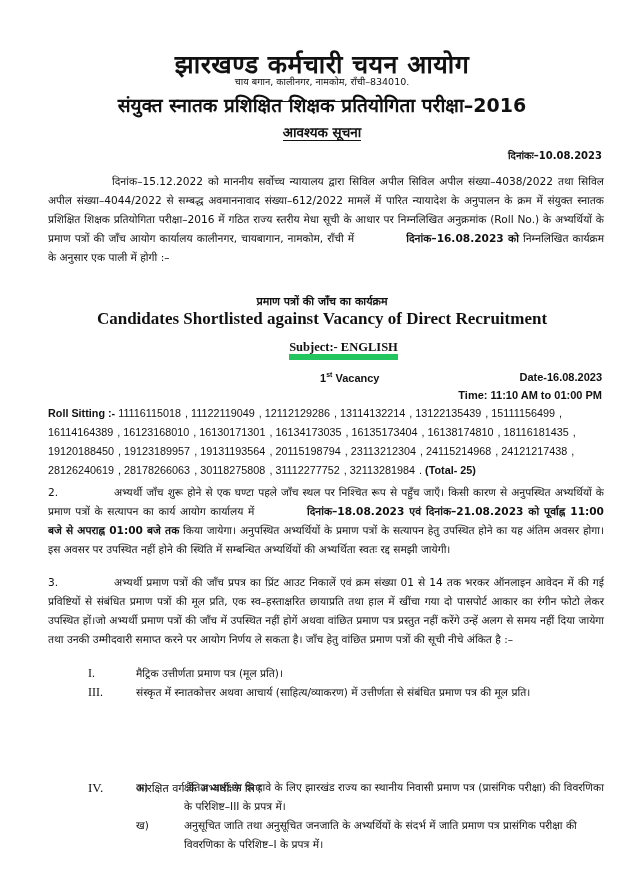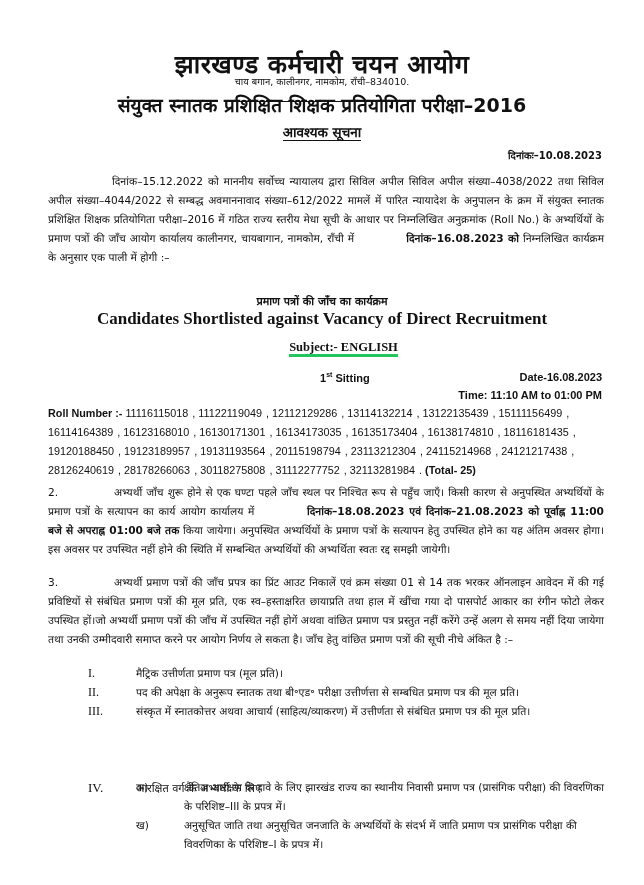--- a/index.html
+++ b/index.html
@@ -13,21 +13,21 @@
   .exam{top:92px;font-size:19px;font-weight:bold;}
   .notice{top:123px;font-size:13.5px;font-weight:bold;}
   .notice span{border-bottom:1px solid #111;}
   .date1{top:148px;right:42px;font-size:10px;font-weight:bold;}
   .para{left:48px;width:556px;font-size:10.6px;line-height:19px;text-align:justify;}
   .para b{font-weight:bold;margin-left:48px;}
   .p1{top:172px;text-indent:64px;}
   .h1{top:293px;font-size:11px;font-weight:bold;}
   .h2{top:309px;font-family:"Liberation Serif",serif;font-size:17px;font-weight:bold;}
   .subj{top:340px;font-family:"Liberation Serif",serif;font-size:12.5px;font-weight:bold;}
-  .subj span{border-bottom:3px solid #22c55e;margin-left:43px;}
+  .subj span{border-bottom:6px solid #22c55e;margin-left:43px;}
   .sitting{top:371px;left:320px;font-size:11px;font-weight:bold;font-family:"Liberation Sans",sans-serif;}
   .sitting sup{font-size:7px;}
   .dt{top:371px;right:42px;font-size:11px;font-weight:bold;font-family:"Liberation Sans",sans-serif;}
   .tm{top:389px;right:42px;font-size:11px;font-weight:bold;font-family:"Liberation Sans",sans-serif;}
   .rolls{top:404px;left:48px;width:560px;font-family:"Liberation Sans",sans-serif;font-size:10.8px;line-height:19px;}
   .rolls .lbl{font-weight:bold;}
   .rolls .tot{font-weight:bold;}
   .rolls .num{display:inline-block;margin-right:4px;}
   .p2{top:483px;}
   .p3{top:573px;}
@@ -51,35 +51,34 @@
 <div class="abs center exam">संयुक्त स्नातक प्रशिक्षित शिक्षक प्रतियोगिता परीक्षा–2016</div>
 <div class="abs center notice"><span>आवश्यक सूचना</span></div>
 <div class="abs date1">दिनांकः–10.08.2023</div>
 
 <div class="abs para p1"><span>दिनांक–15.12.2022 को माननीय सर्वोच्च न्यायालय द्वारा सिविल अपील सिविल अपील संख्या–4038/2022 तथा सिविल अपील संख्या–4044/2022 से सम्बद्ध अवमाननावाद संख्या–612/2022 मामलें में पारित न्यायादेश के अनुपालन के क्रम में संयुक्त स्नातक प्रशिक्षित शिक्षक प्रतियोगिता परीक्षा–2016 में गठित राज्य स्तरीय मेधा सूची के आधार पर निम्नलिखित अनुक्रमांक (Roll No.) के अभ्यर्थियों के प्रमाण पत्रों की जाँच आयोग कार्यालय कालीनगर, चायबागान, नामकोम, राँची में </span><b>दिनांक–16.08.2023 को</b><span> निम्नलिखित कार्यक्रम के अनुसार एक पाली में होगी :–</span></div>
 
 <div class="abs center h1">प्रमाण पत्रों की जाँच का कार्यक्रम</div>
 <div class="abs center h2">Candidates Shortlisted against Vacancy of Direct Recruitment</div>
 <div class="abs center subj"><span>Subject:- ENGLISH</span></div>
 
-<div class="abs sitting"><span>1</span><sup>st</sup><span> Sitting</span></div>
+<div class="abs sitting"><span>1</span><sup>st</sup><span> Vacancy</span></div>
 <div class="abs dt">Date-16.08.2023</div>
 <div class="abs tm">Time: 11:10 AM to 01:00 PM</div>
 
 <div class="abs rolls" id="rolls">
-  <span class="lbl">Roll Number :- </span>
+  <span class="lbl">Roll Sitting :- </span>
 <span class="num">11116115018</span><span>, </span><span class="num">11122119049</span><span>, </span><span class="num">12112129286</span><span>, </span><span class="num">13114132214</span><span>, </span><span class="num">13122135439</span><span>, </span><span class="num">15111156499</span><span>, </span><span class="num">16114164389</span><span>, </span><span class="num">16123168010</span><span>, </span><span class="num">16130171301</span><span>, </span><span class="num">16134173035</span><span>, </span><span class="num">16135173404</span><span>, </span><span class="num">16138174810</span><span>, </span><span class="num">18116181435</span><span>, </span><span class="num">19120188450</span><span>, </span><span class="num">19123189957</span><span>, </span><span class="num">19131193564</span><span>, </span><span class="num">20115198794</span><span>, </span><span class="num">23113212304</span><span>, </span><span class="num">24115214968</span><span>, </span><span class="num">24121217438</span><span>, </span><span class="num">28126240619</span><span>, </span><span class="num">28178266063</span><span>, </span><span class="num">30118275808</span><span>, </span><span class="num">31112277752</span><span>, </span><span class="num">32113281984</span><span>. </span><span class="tot">(Total- 25)</span></div>
 
 <div class="abs para p2"><span class="pn">2.</span><span>अभ्यर्थी जाँच शुरू होने से एक घण्टा पहले जाँच स्थल पर निश्चित रूप से पहुँच जाएँ। किसी कारण से अनुपस्थित अभ्यर्थियों के प्रमाण पत्रों के सत्यापन का कार्य आयोग कार्यालय में </span><b>दिनांक–18.08.2023 एवं दिनांक–21.08.2023 को पूर्वाह्न 11:00 बजे से अपराह्न 01:00 बजे तक</b><span> किया जायेगा। अनुपस्थित अभ्यर्थियों के प्रमाण पत्रों के सत्यापन हेतु उपस्थित होने का यह अंतिम अवसर होगा। इस अवसर पर उपस्थित नहीं होने की स्थिति में सम्बन्धित अभ्यर्थियों की अभ्यर्थिता स्वतः रद्द समझी जायेगी।</span></div>
 
 <div class="abs para p3"><span class="pn">3.</span><span>अभ्यर्थी प्रमाण पत्रों की जाँच प्रपत्र का प्रिंट आउट निकालें एवं क्रम संख्या 01 से 14 तक भरकर ऑनलाइन आवेदन में की गई प्रविष्टियों से संबंधित प्रमाण पत्रों की मूल प्रति, एक स्व–हस्ताक्षरित छायाप्रति तथा हाल में खींचा गया दो पासपोर्ट आकार का रंगीन फोटो लेकर उपस्थित हों।जो अभ्यर्थी प्रमाण पत्रों की जाँच में उपस्थित नहीं होगें अथवा वांछित प्रमाण पत्र प्रस्तुत नहीं करेंगे उन्हें अलग से समय नहीं दिया जायेगा तथा उनकी उम्मीदवारी समाप्त करने पर आयोग निर्णय ले सकता है। जाँच हेतु वांछित प्रमाण पत्रों की सूची नीचे अंकित है :–</span></div>
 
 <div class="abs list l1">
   <div class="li"><span class="rn">I.</span><span>मैट्रिक उत्तीर्णता प्रमाण पत्र (मूल प्रति)।</span></div>
-  <div class="li"><span class="rn">II.</span><span>पद की अपेक्षा के अनुरूप स्नातक तथा बी॰एड॰ परीक्षा उत्तीर्णत्ता से सम्बधित प्रमाण पत्र की मूल प्रति।</span></div>
   <div class="li"><span class="rn">III.</span><span>संस्कृत में स्नातकोत्तर अथवा आचार्य (साहित्य/व्याकरण) में उत्तीर्णता से संबंधित प्रमाण पत्र की मूल प्रति।</span></div>
 </div>
 
 <div class="abs iv"><span class="rn">IV.</span><span>आरक्षित वर्ग के अभ्यर्थी के लिए</span></div>
 
 <div class="abs sub sa">
   <div class="li"><span class="rn">क)</span><span>क्षैतिज आरक्षण के दावे के लिए झारखंड राज्य का स्थानीय निवासी प्रमाण पत्र (प्रासंगिक परीक्षा) की विवरणिका के परिशिष्ट–III के प्रपत्र में।</span></div>
   <div class="li"><span class="rn">ख)</span><span>अनुसूचित जाति तथा अनुसूचित जनजाति के अभ्यर्थियों के संदर्भ में जाति प्रमाण पत्र प्रासंगिक परीक्षा की विवरणिका के परिशिष्ट–I के प्रपत्र में।</span></div>
 </div>
 

